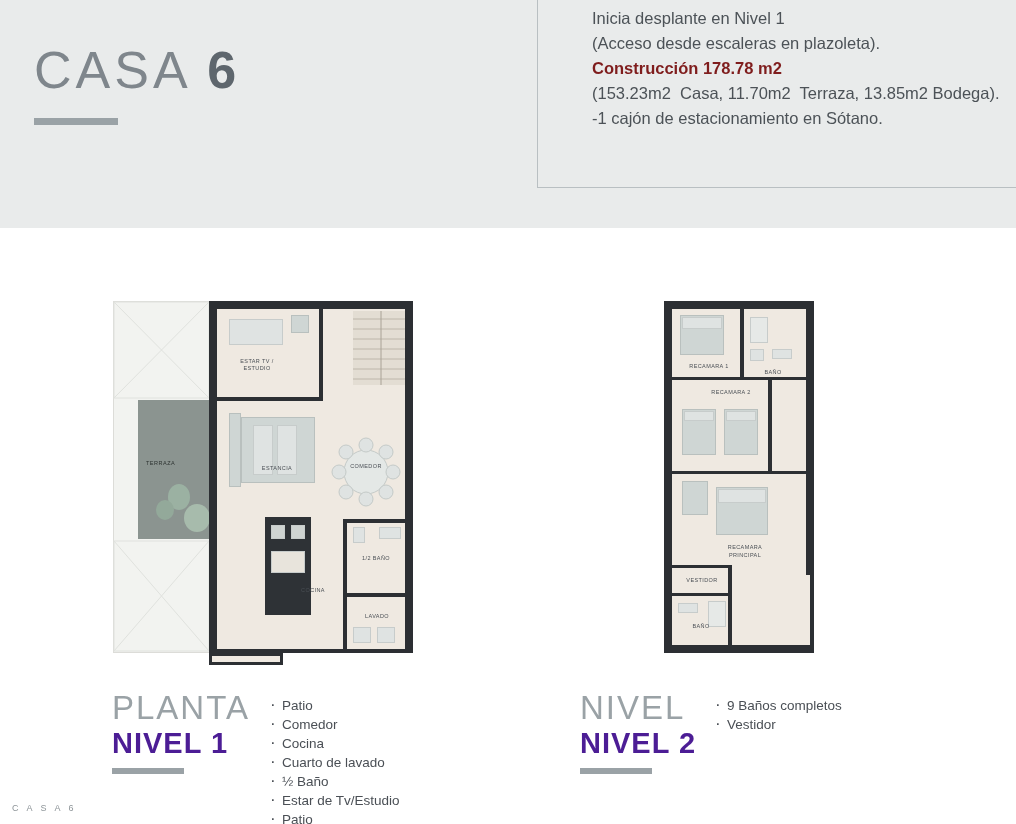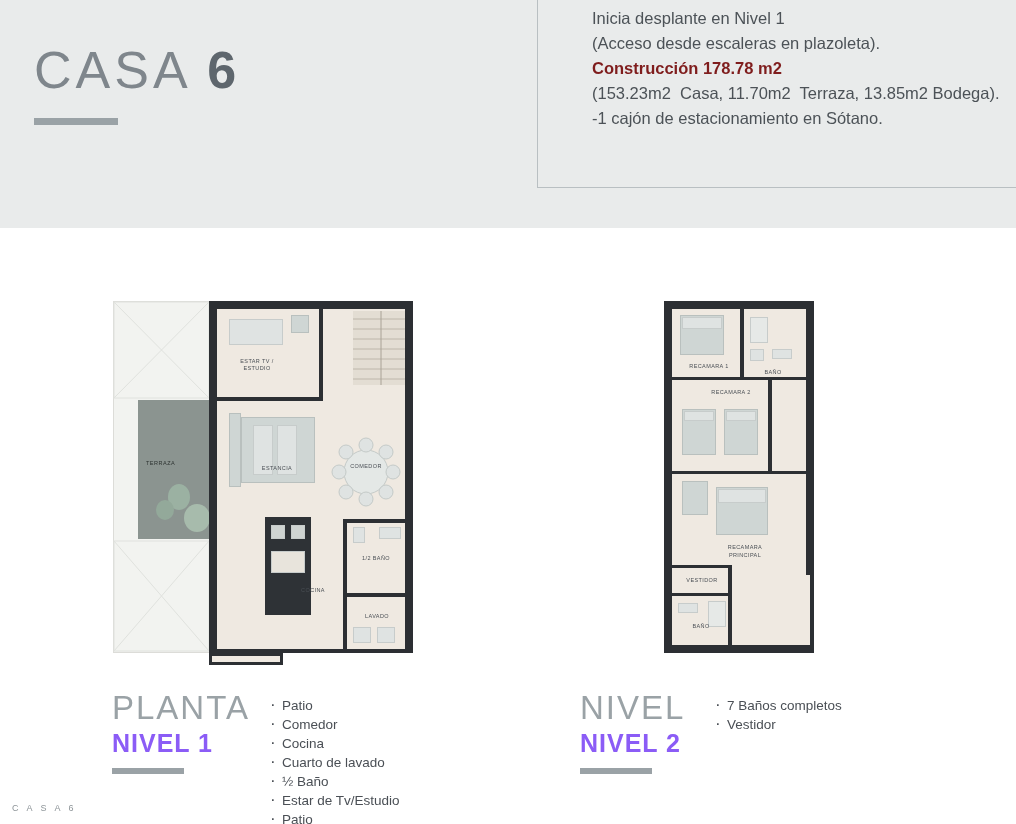--- a/index.html
+++ b/index.html
@@ -91,21 +91,21 @@
     background:#efe9e1; border:4px solid #2c2f33;
   }
 
   
   .foot { position:absolute; }
   .foot-title {
     font-size:33px; color:#9aa2a6; font-weight:300; letter-spacing:2px;
     line-height:36px;
   }
   .foot-sub {
-    font-size:25px; color:#8b5cf6; font-weight:700; letter-spacing:1px;
+    font-size:29px; color:#4c1d95; font-weight:700; letter-spacing:1px;
     line-height:34px;
   }
   .foot-rule { margin-top:8px; width:72px; height:6px; background:#9aa2a6; }
   .bullets { position:absolute; font-size:13.5px; color:#4a4f55; line-height:19px; }
   .bullets div { padding-left:12px; position:relative; }
   .bullets div:before {
     content:"·"; position:absolute; left:0; top:-1px; font-size:17px; color:#4a4f55;
   }
   .footer-code {
     position:absolute; left:12px; top:803px; font-size:9px; color:#8d9498;
@@ -289,17 +289,17 @@
   <div>Estar de Tv/Estudio</div>
   <div>Patio</div>
 </div>
 
 <div class="foot" style="left:548px; top:690px;margin-left:32px;">
   <div class="foot-title">NIVEL</div>
   <div class="foot-sub">NIVEL 2</div>
   <div class="foot-rule"></div>
 </div>
 <div class="bullets" style="left:715px; top:696px; width:230px;">
-  <div>7 Baños completos</div>
+  <div>9 Baños completos</div>
   <div>Vestidor</div>
 </div>
 
 <div class="footer-code">C A S A   6</div>
 
 </body></html>

